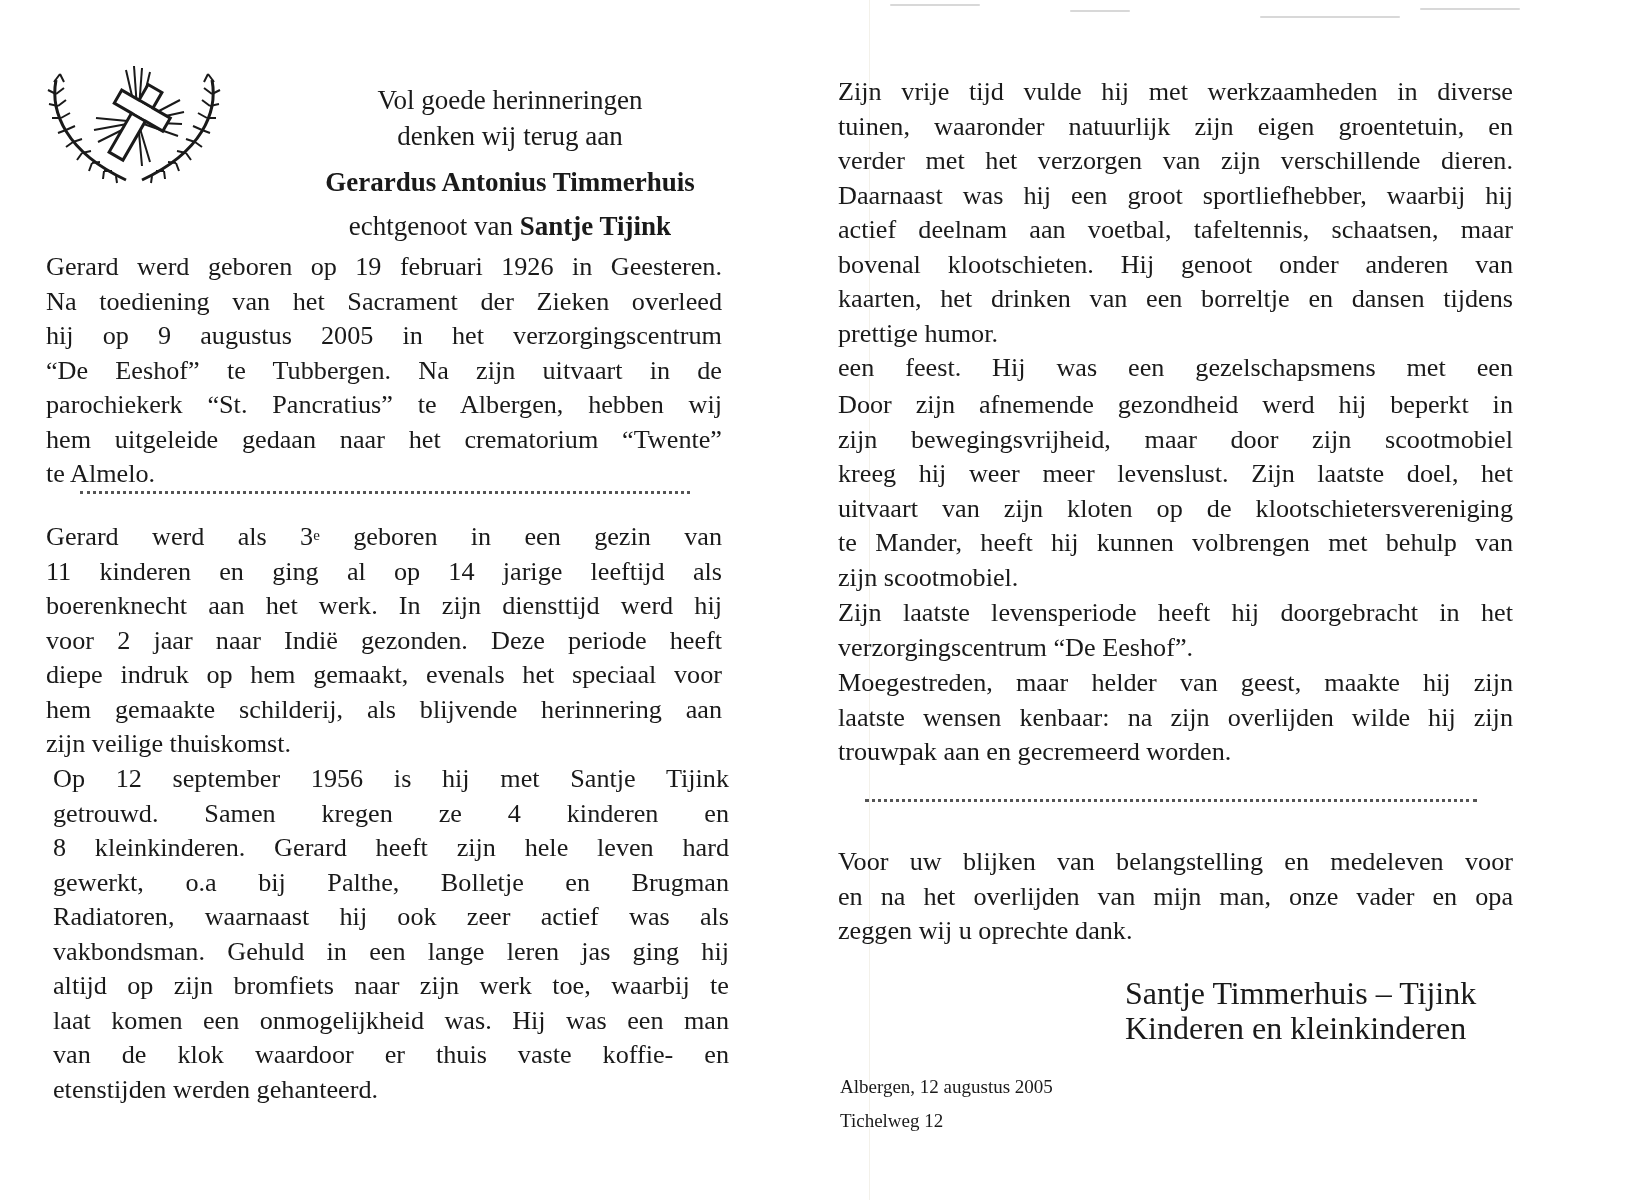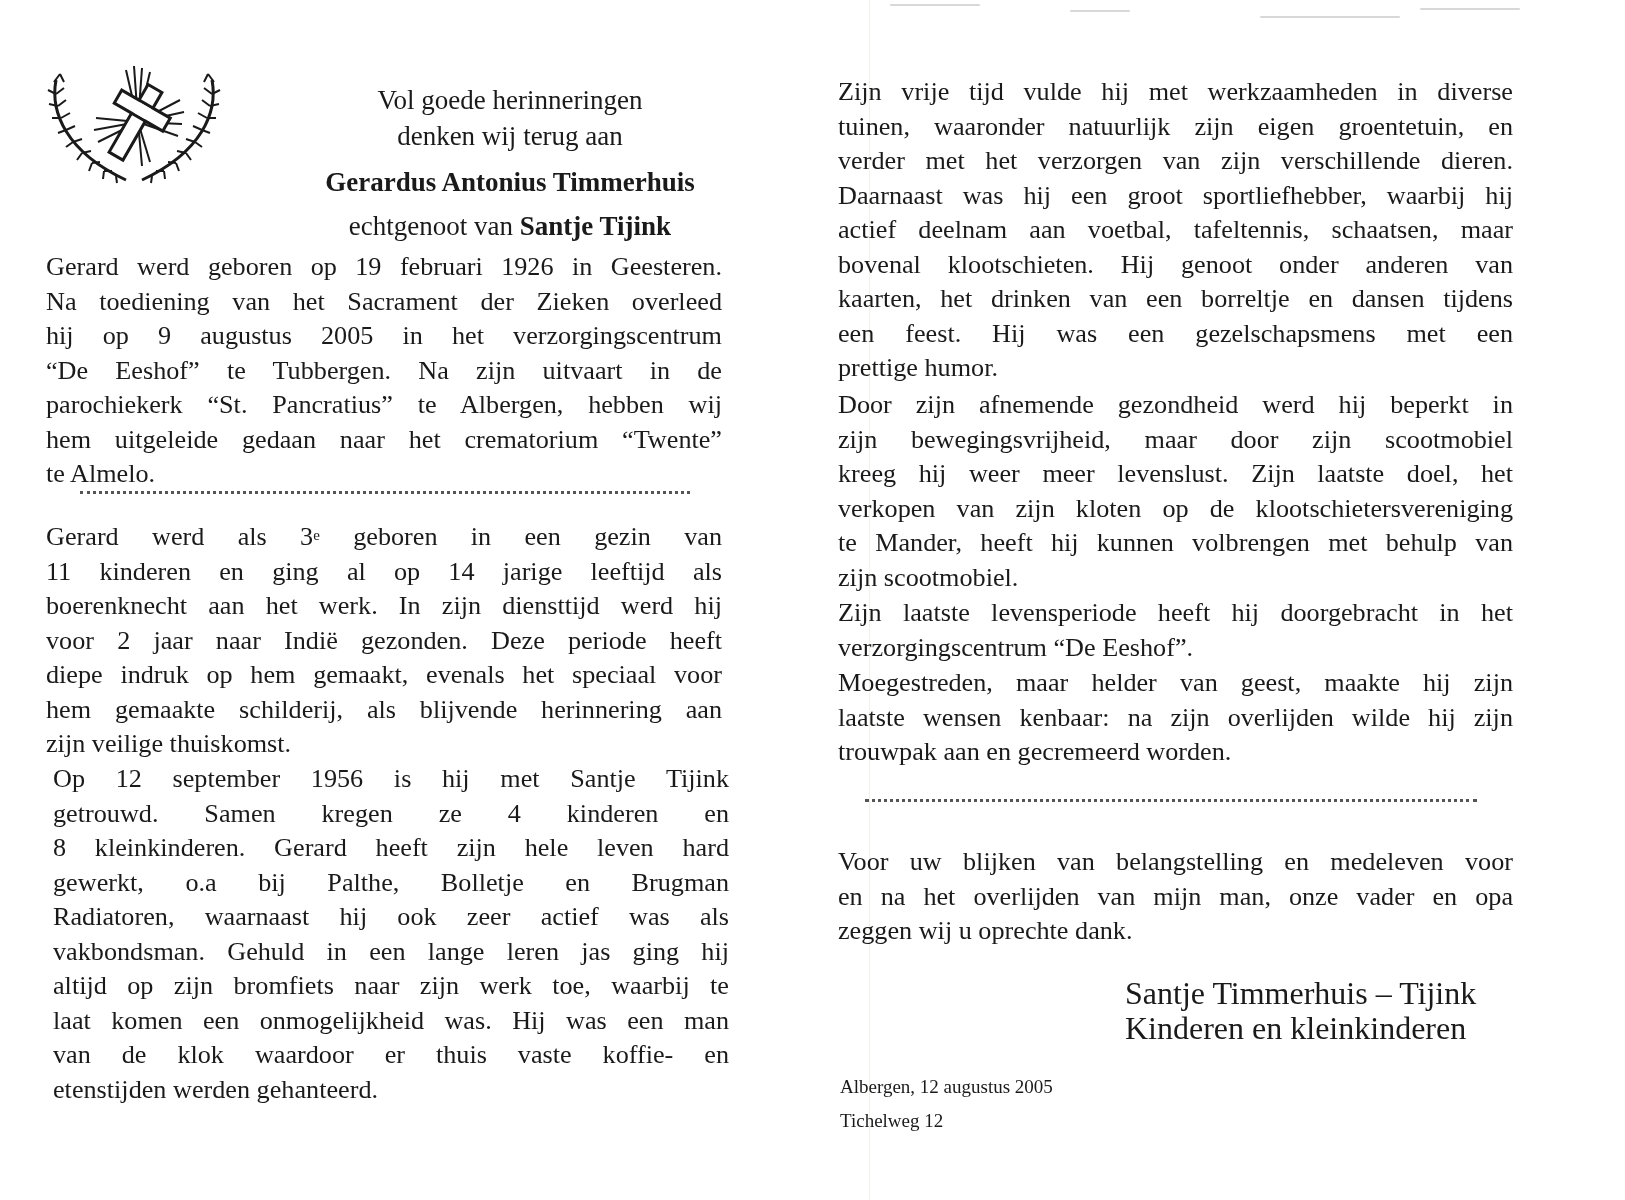--- a/index.html
+++ b/index.html
@@ -134,28 +134,28 @@
 <div class="fold-line"></div>
 
 <div class="para right-col" style="top:75px;">
     <span class="ln"><span class="ln-inner">Zijn vrije tijd vulde hij met werkzaamheden in diverse</span></span>
     <span class="ln"><span class="ln-inner">tuinen, waaronder natuurlijk zijn eigen groentetuin, en</span></span>
     <span class="ln"><span class="ln-inner">verder met het verzorgen van zijn verschillende dieren.</span></span>
     <span class="ln"><span class="ln-inner">Daarnaast was hij een groot sportliefhebber, waarbij hij</span></span>
     <span class="ln"><span class="ln-inner">actief deelnam aan voetbal, tafeltennis, schaatsen, maar</span></span>
     <span class="ln"><span class="ln-inner">bovenal klootschieten. Hij genoot onder anderen van</span></span>
     <span class="ln"><span class="ln-inner">kaarten, het drinken van een borreltje en dansen tijdens</span></span>
+    <span class="ln last"><span class="ln-inner">prettige humor.</span></span>
     <span class="ln"><span class="ln-inner">een feest. Hij was een gezelschapsmens met een</span></span>
-    <span class="ln last"><span class="ln-inner">prettige humor.</span></span>
   </div>
 <div class="para right-col" style="top:388px;">
     <span class="ln"><span class="ln-inner">Door zijn afnemende gezondheid werd hij beperkt in</span></span>
     <span class="ln"><span class="ln-inner">zijn bewegingsvrijheid, maar door zijn scootmobiel</span></span>
     <span class="ln"><span class="ln-inner">kreeg hij weer meer levenslust. Zijn laatste doel, het</span></span>
-    <span class="ln"><span class="ln-inner">verkopen van zijn kloten op de klootschietersvereniging</span></span>
+    <span class="ln"><span class="ln-inner">uitvaart van zijn kloten op de klootschietersvereniging</span></span>
     <span class="ln"><span class="ln-inner">te Mander, heeft hij kunnen volbrengen met behulp van</span></span>
     <span class="ln last"><span class="ln-inner">zijn scootmobiel.</span></span>
   </div>
 <div class="para right-col" style="top:596px;">
     <span class="ln"><span class="ln-inner">Zijn laatste levensperiode heeft hij doorgebracht in het</span></span>
     <span class="ln last"><span class="ln-inner">verzorgingscentrum “De Eeshof”.</span></span>
   </div>
 <div class="para right-col" style="top:666px;">
     <span class="ln"><span class="ln-inner">Moegestreden, maar helder van geest, maakte hij zijn</span></span>
     <span class="ln"><span class="ln-inner">laatste wensen kenbaar: na zijn overlijden wilde hij zijn</span></span>

